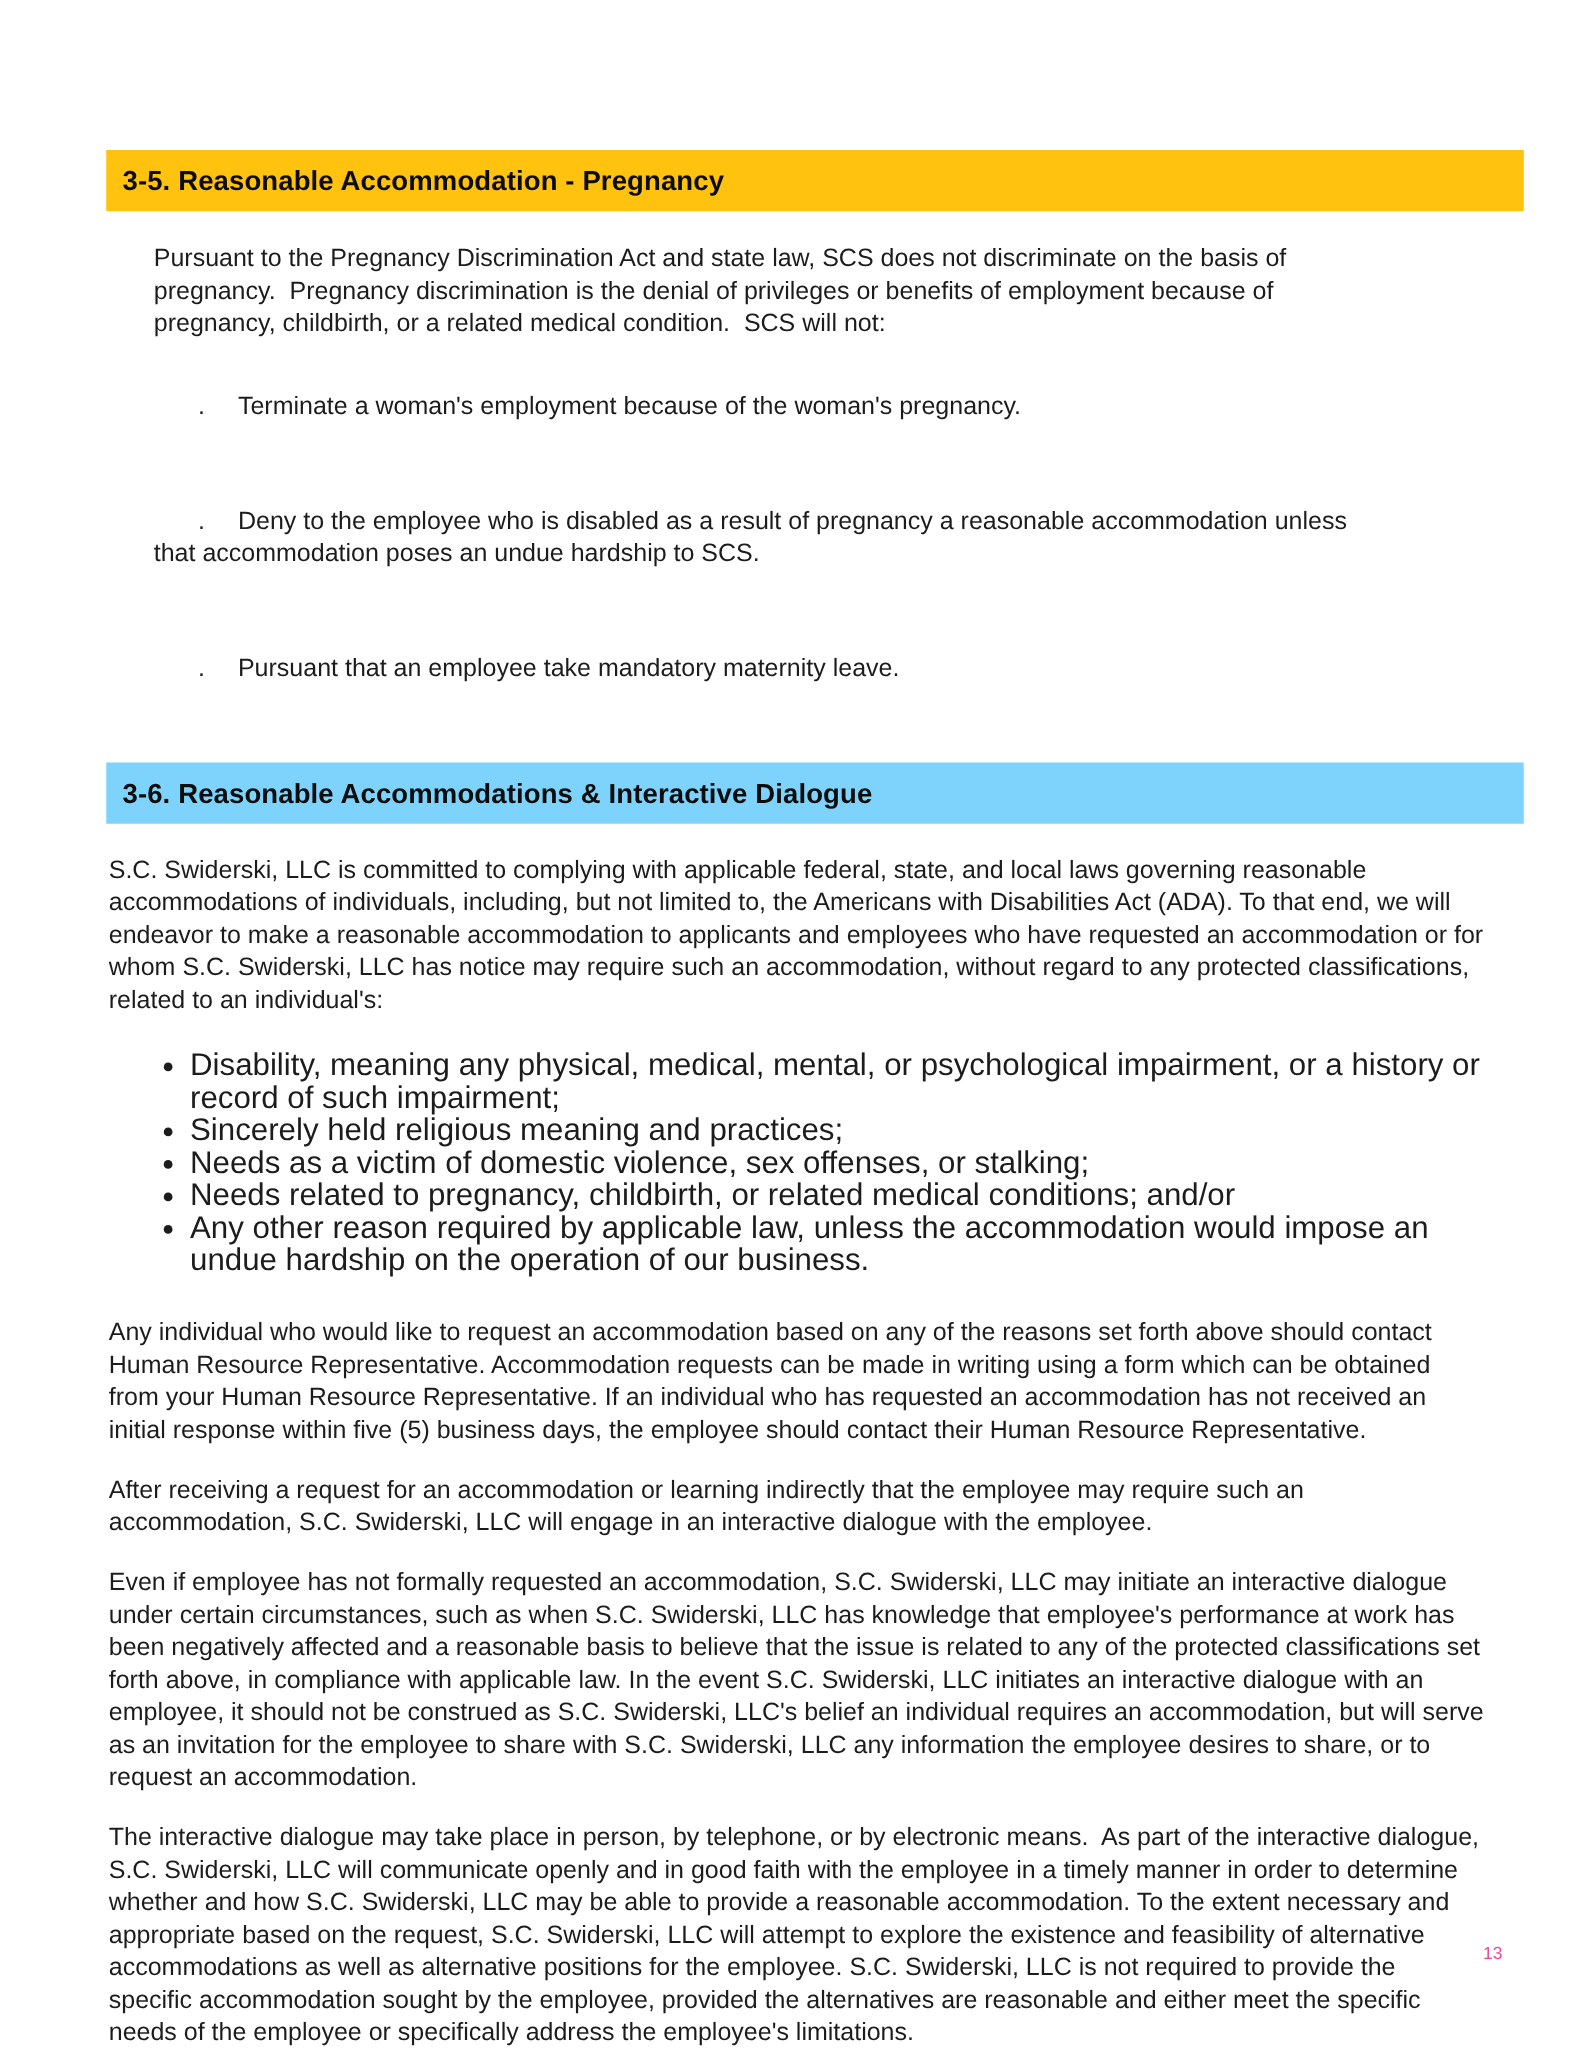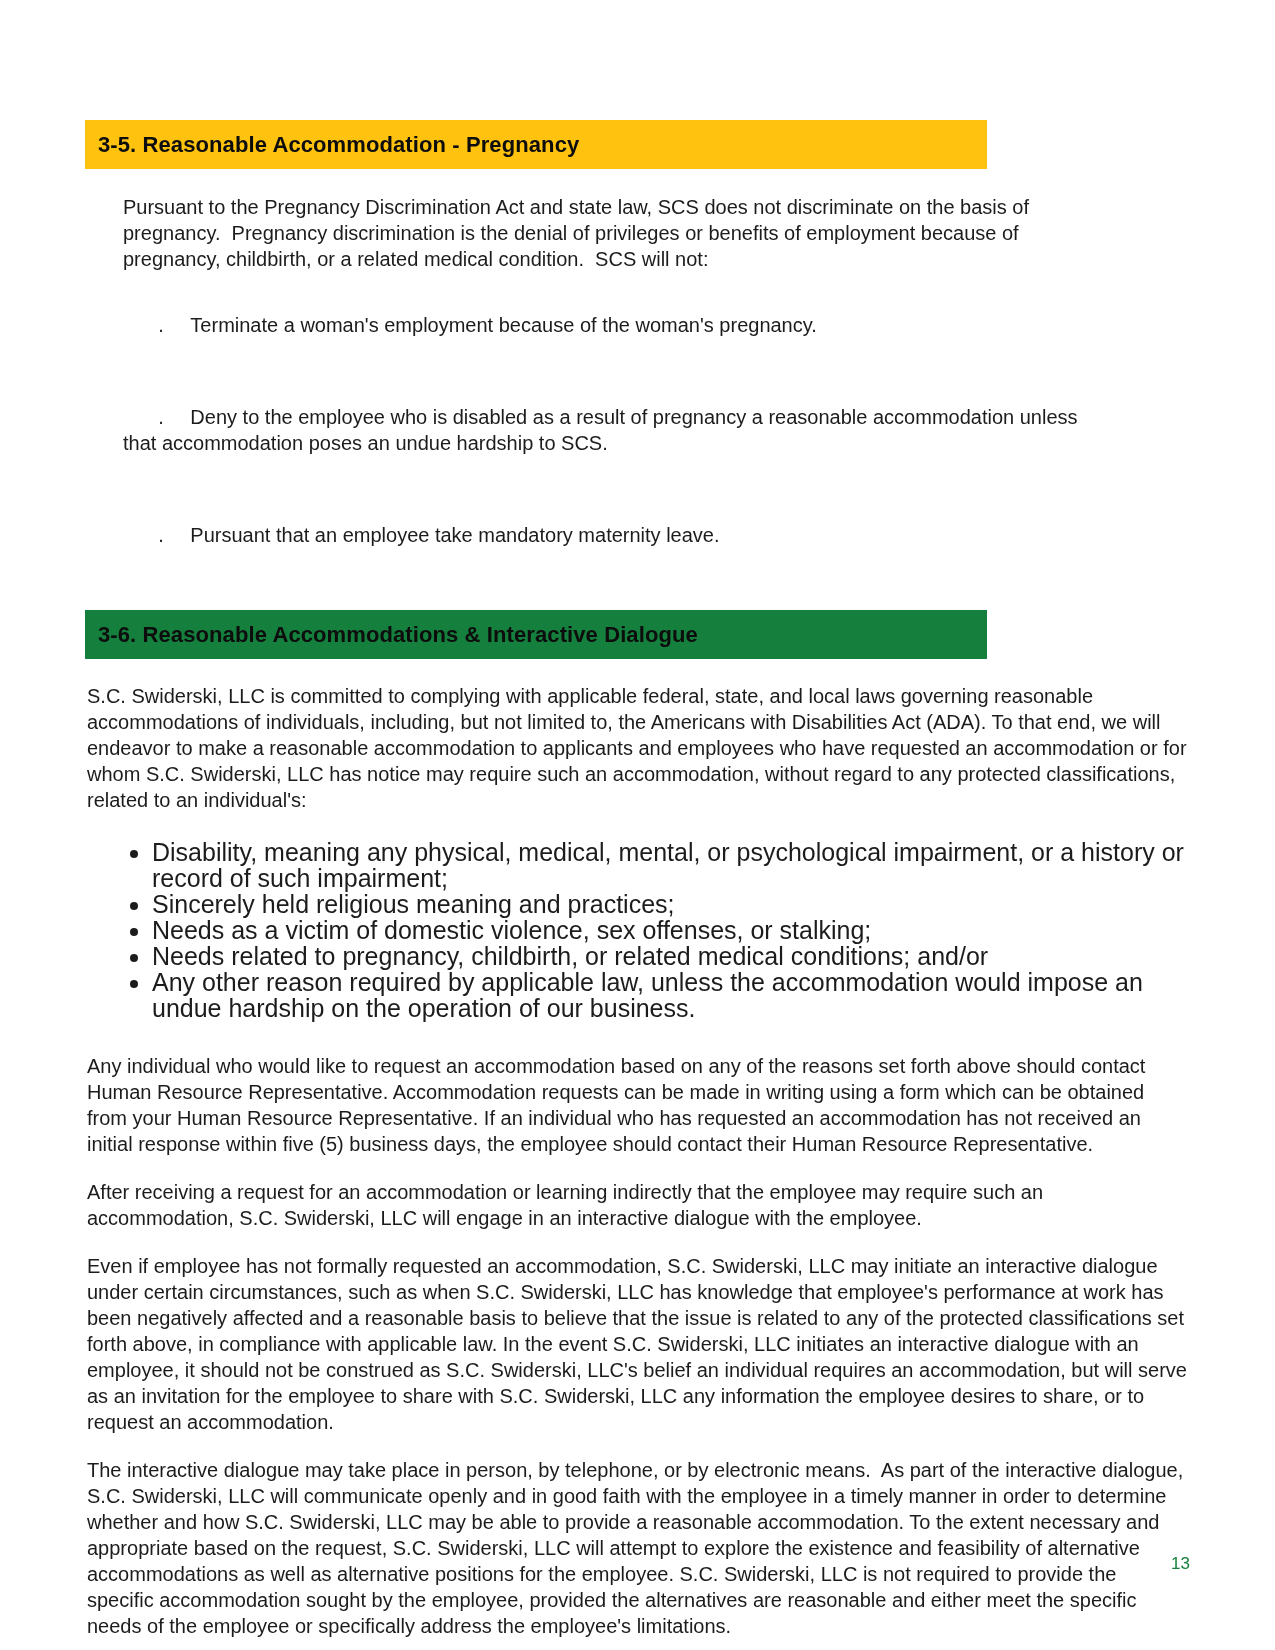--- a/index.html
+++ b/index.html
@@ -17,21 +17,21 @@
   }
   .page {
     position: relative;
     width: 1275px;
     height: 1650px;
     box-sizing: border-box;
     padding-top: 120px;
   }
   .section-header {
     margin-left: 85px;
-    width: 902px;
+    width: 1134px;
     height: 49px;
     box-sizing: border-box;
     display: flex;
     align-items: center;
     padding-left: 13px;
     font-size: 22px;
     font-weight: bold;
     color: #0d0d0d;
     letter-spacing: 0.1px;
   }
@@ -68,23 +68,23 @@
   }
   .round-bullets li {
     font-size: 25px;
     line-height: 26px;
   }
   .para-first { margin: 32px 0 0 0; }
   .para { margin: 22px 0 0 0; }
   .page-number {
     position: absolute;
     top: 1554px;
-    right: 85px;
-    font-size: 17px;
-    color: #15803d;
+    right: 73px;
+    font-size: 14px;
+    color: #ec4899;
   }
 </style>
 </head>
 <body>
 
 <div class="page">
 
   <div class="section-header" style="background: rgb(255, 194, 14);">
     <span>3-5. Reasonable Accommodation - Pregnancy</span>
   </div>
@@ -97,21 +97,21 @@
     </div>
     <div class="body-text dot-item">
       <span class="dot-marker">.</span><span>Deny to the employee who is disabled as a result of pregnancy a reasonable accommodation unless that accommodation poses an undue hardship to SCS.</span>
     </div>
     <div class="body-text dot-item">
       <span class="dot-marker">.</span><span>Pursuant that an employee take mandatory maternity leave.</span>
     </div>
 
   </div>
 
-  <div class="section-header bar-2" style="background: #15803d;">
+  <div class="section-header bar-2" style="background: #7dd3fc;">
     <span>3-6. Reasonable Accommodations &amp; Interactive Dialogue</span>
   </div>
 
   <div class="sec36">
     <p class="body-text intro">S.C. Swiderski, LLC is committed to complying with applicable federal, state, and local laws governing reasonable accommodations of individuals, including, but not limited to, the Americans with Disabilities Act (ADA). To that end, we will endeavor to make a reasonable accommodation to applicants and employees who have requested an accommodation or for whom S.C. Swiderski, LLC has notice may require such an accommodation, without regard to any protected classifications, related to an individual's:</p>
 
     <ul class="round-bullets">
       <li>Disability, meaning any physical, medical, mental, or psychological impairment, or a history or record of such impairment;</li>
       <li>Sincerely held religious meaning and practices;</li>
       <li>Needs as a victim of domestic violence, sex offenses, or stalking;</li>

